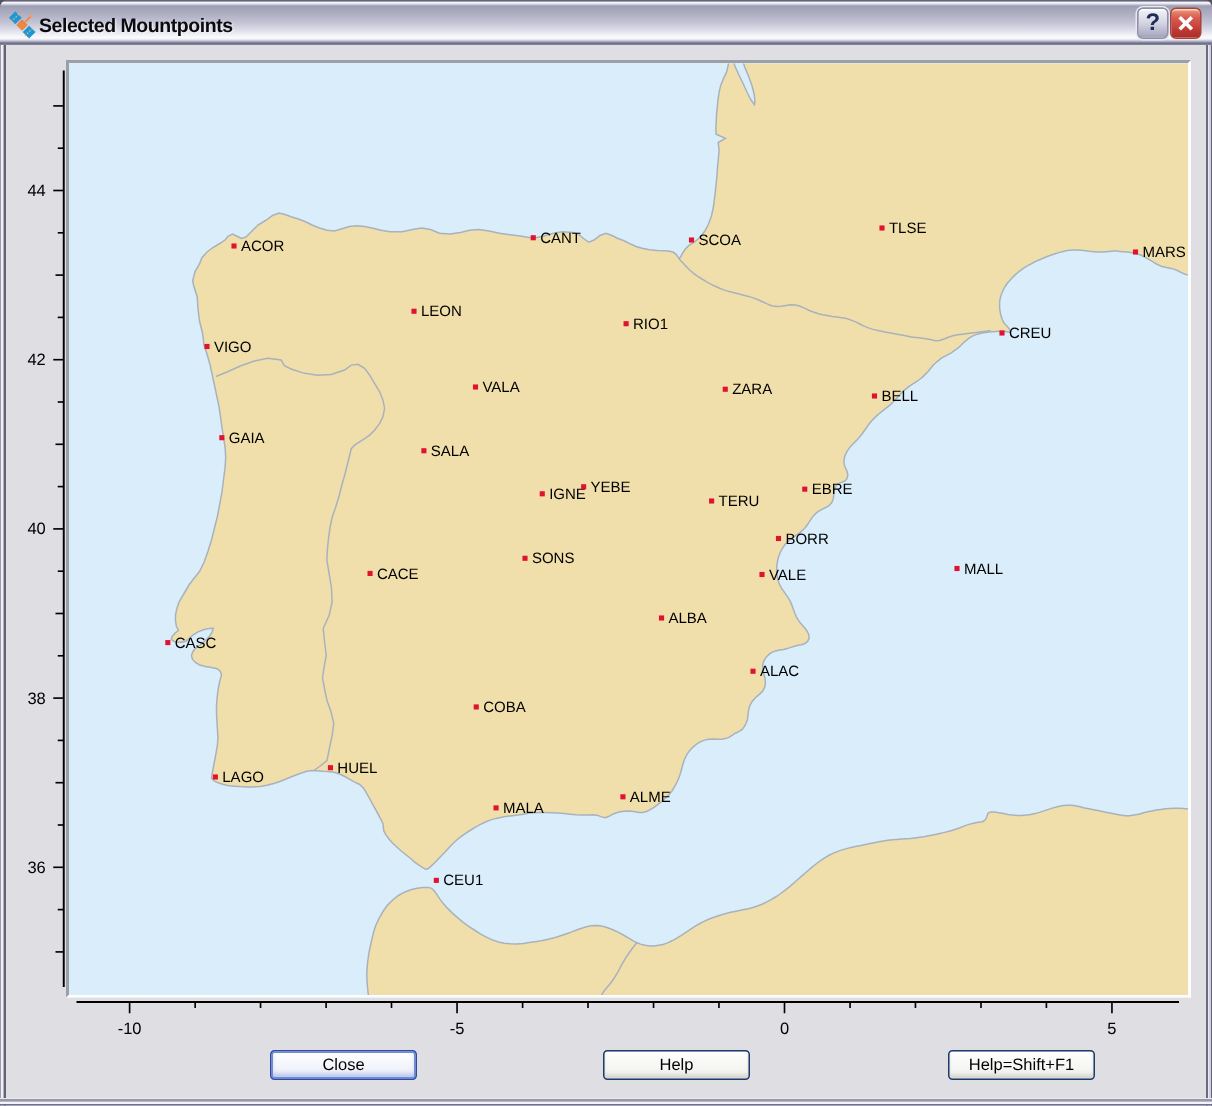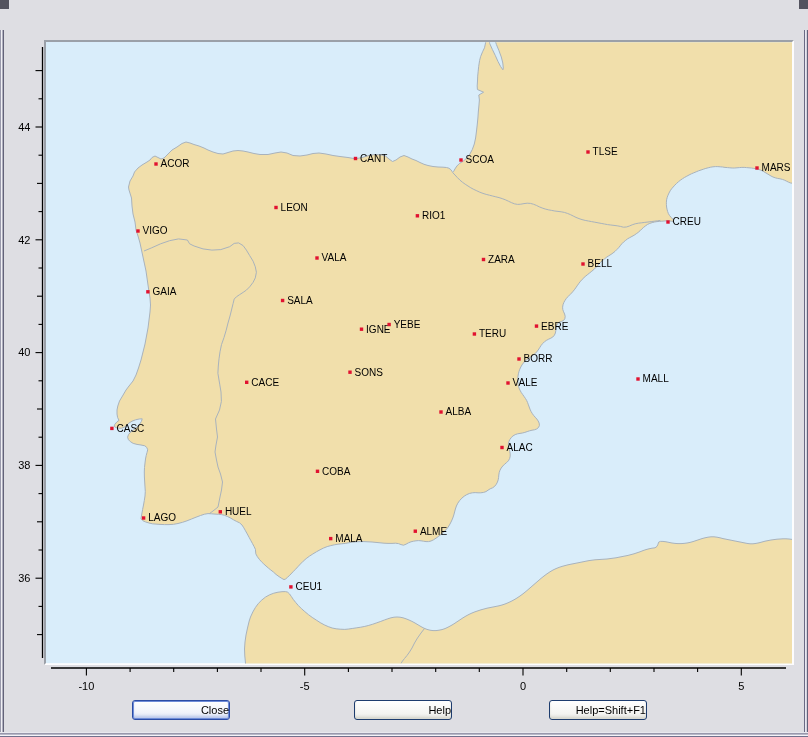--- a/index.html
+++ b/index.html
@@ -5,24 +5,24 @@
 #win{position:absolute;left:0;top:0;width:808px;height:737px;}
 .corner{position:absolute;top:0;width:9px;height:9px;background:#53535f;}
 #titlebar{position:absolute;left:0;top:0;width:808px;height:30px;border-radius:5px 5px 0 0;
  background:linear-gradient(to bottom,#63637c 0%,#63637c 2.5%,#f6f6fa 4.5%,#f2f2f7 7%,#9c9cb2 13.5%,#a4a4ba 20%,#b4b4c8 36%,#c6c6d6 52%,#dcdce8 66%,#eeeef4 76%,#fbfbfd 83%,#f2f2f7 87%,#a8a8be 92.5%,#6a6a84 96%,#8a8aa0 100%);}
 #title{position:absolute;left:26px;top:9px;font-size:13px;font-weight:bold;color:#0a0a0f;letter-spacing:-0.3px;text-shadow:1px 1px 1px rgba(255,255,255,0.55);}
 .bl{position:absolute;top:30px;bottom:0;width:4px;}
 #bleft{left:0;background:linear-gradient(to right,#9a9aac 0 1px,#f0f0f4 1px 2px,#b0b0c0 2px 3px,#636378 3px 4px);}
 #bright{right:0;background:linear-gradient(to left,#62627a 0 1px,#d0d0dc 1px 2px,#e8e8f0 2px 3px,#6a6a85 3px 4px);}
 #bbot{position:absolute;left:0;bottom:0;width:808px;height:5px;background:linear-gradient(to top,#70708c 0 1px,#f4f4f8 1px 2px,#b8b8c8 2px 3px,#9898ac 3px 4px,#e8e8ee 4px 5px);}
 #panel{position:absolute;left:44px;top:40px;width:746px;height:621px;border-top:2px solid #9ba0a8;border-left:2px solid #9ba0a8;border-right:2px solid #fdfdfe;border-bottom:2px solid #fdfdfe;background:#d9edfa;}
-.btn{position:absolute;top:700px;height:20px;width:98px;font-size:11px;color:#000;text-align:right;line-height:19px;border-radius:3px;box-sizing:border-box;}
+.btn{position:absolute;top:700px;height:20px;width:98px;font-size:11px;color:#000;text-align:center;line-height:19px;border-radius:3px;box-sizing:border-box;margin-left:48px;}
 #bclose{left:132px;border:1px solid #2b4ba5;box-shadow:inset 0 0 0 1px #6e8cd8, inset 0 -3px 3px #b9c6ea;background:linear-gradient(#ffffff,#f2f4fb 60%,#e3e8f6);}
 #bprint{left:354px;border:1px solid #1d3c6e;background:linear-gradient(#ffffff,#f4f4f1 70%,#e0e0da);box-shadow:inset 0 -2px 2px #d8d8d0;}
-#bhelp{left:549px;border:1px solid #1d3c6e;background:linear-gradient(#ffffff,#f4f4f1 70%,#e0e0da);box-shadow:inset 0 -2px 2px #d8d8d0;}
+#bhelp{left:584px;border:1px solid #1d3c6e;background:linear-gradient(#ffffff,#f4f4f1 70%,#e0e0da);box-shadow:inset 0 -2px 2px #d8d8d0;}
 #qbtn{position:absolute;left:758px;top:5px;width:21px;height:21px;border-radius:4px;box-sizing:border-box;border:1px solid #8e8ea8;background:linear-gradient(#f2f2f7,#d8d8e4 45%,#b2b2c8 85%,#a2a2ba);box-shadow:inset 0 1px 0 #ffffff,0 0 0 1px #e8e8f0;color:#1e2c5a;font-weight:bold;font-size:16px;text-align:center;line-height:19px;}
 #xbtn{position:absolute;left:780px;top:5px;width:21px;height:21px;border-radius:4px;box-sizing:border-box;border:1px solid #a8423a;background:linear-gradient(#f2bc8e 0%,#e4836f 10%,#d75a4e 32%,#cc4a40 55%,#b93630 80%,#aa2e28 100%);box-shadow:inset 0 1px 0 rgba(255,255,255,0.45);}
 </style></head>
 <body>
 <div id="win">
 <div id="panel"></div>
 <svg width="808" height="737" viewBox="0 0 808 737" style="position:absolute;left:0;top:0">
 <defs>
         <clipPath id="plot">
           <rect x="46.5" y="42.3" width="745.5" height="621.1"></rect>
@@ -144,19 +144,37 @@
 <text x="523.0" y="689.5" text-anchor="middle" font-family="Liberation Sans, sans-serif" font-size="11" fill="#000">0</text>
 <line x1="566.7" y1="668" x2="566.7" y2="672.0" stroke="#000" stroke-width="1.1"></line>
 <line x1="610.3" y1="668" x2="610.3" y2="672.0" stroke="#000" stroke-width="1.1"></line>
 <line x1="654.0" y1="668" x2="654.0" y2="672.0" stroke="#000" stroke-width="1.1"></line>
 <line x1="697.6" y1="668" x2="697.6" y2="672.0" stroke="#000" stroke-width="1.1"></line>
 <line x1="741.3" y1="668" x2="741.3" y2="675.5" stroke="#000" stroke-width="1.1"></line>
 <text x="741.3" y="689.5" text-anchor="middle" font-family="Liberation Sans, sans-serif" font-size="11" fill="#000">5</text>
 </svg>
 <div class="corner" style="left:0"></div>
 <div class="corner" style="right:0"></div>
+<div id="titlebar">
+<svg width="28" height="28" viewBox="0 0 28 28" style="position:absolute;left:0px;top:2px">
+ <polygon points="10.2,5.6 14.5,9.9 10.2,14.2 5.9,9.9" fill="#1e96d8"></polygon>
+ <line x1="7.4" y1="12.5" x2="13.1" y2="6.9" stroke="#e8c060" stroke-width="0.8" stroke-dasharray="1,1.1"></line>
+ <line x1="16.8" y1="12.6" x2="20.4" y2="9" stroke="#ef8a3c" stroke-width="1.2"></line>
+ <circle cx="20.6" cy="8.7" r="1" fill="#f0a060"></circle>
+ <polygon points="14.7,11.2 18.2,14.7 14.7,18.2 11.2,14.7" fill="#ee8840" stroke="#e47428" stroke-width="0.5"></polygon>
+ <polygon points="19.4,15.1 23.7,19.4 19.4,23.7 15.1,19.4" fill="#1e96d8"></polygon>
+ <line x1="16.6" y1="22" x2="22.3" y2="16.4" stroke="#e8c060" stroke-width="0.8" stroke-dasharray="1,1.1"></line>
+</svg>
+<div id="title">Selected Mountpoints</div>
+<div id="qbtn">?</div>
+<div id="xbtn">
+        <svg width="19" height="19" viewBox="0 0 19 19" style="position:absolute;left:0;top:0">
+<path d="M4.6,6.3 L6.3,4.6 L9.5,7.8 L12.7,4.6 L14.4,6.3 L11.2,9.5 L14.4,12.7 L12.7,14.4 L9.5,11.2 L6.3,14.4 L4.6,12.7 L7.8,9.5 Z" fill="#ffffff"></path>
+</svg>
+      </div>
+</div>
 <div id="bleft" class="bl"></div>
 <div id="bright" class="bl"></div>
 <div id="bbot"></div>
 <div class="btn" id="bclose">Close</div>
 <div class="btn" id="bprint">Help</div>
 <div class="btn" id="bhelp">Help=Shift+F1</div>
 </div>
 
 </body></html>

